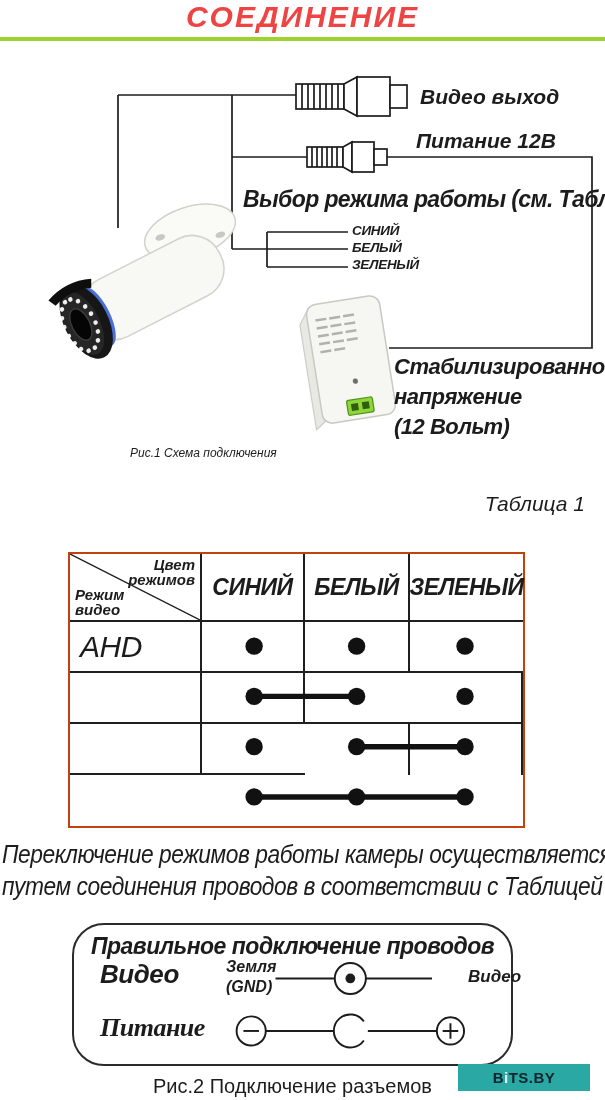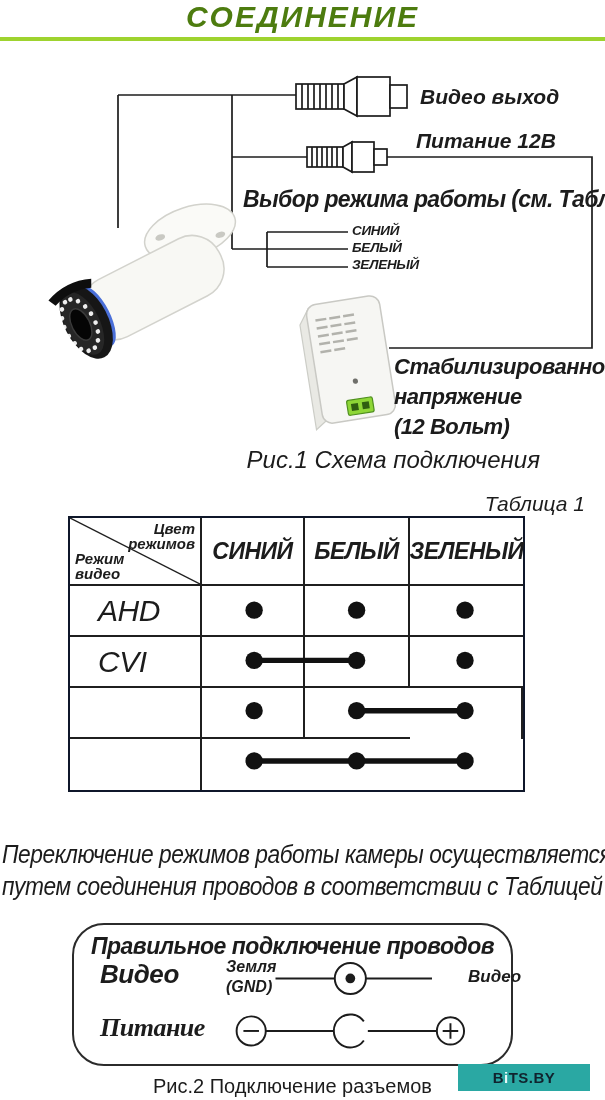--- a/index.html
+++ b/index.html
@@ -8,56 +8,56 @@
     width:605px; height:1100px; position:relative; overflow:hidden;
     font-family:"Liberation Sans", sans-serif; color:#1c1c1c;
   }
   .abs { position:absolute; }
   .it  { font-style:italic; }
 
   
   .page-title {
     top:0; left:0; width:605px; text-align:center;
     font-size:30px; font-weight:bold; font-style:italic;
-    letter-spacing:2px; color:#4d7c0f;
+    letter-spacing:2px; color:#ef4444;
   }
   .green-rule { top:37px; left:0; width:605px; height:4px; background:#9ed32f; }
 
   
   #fig1-svg { top:0; left:0; pointer-events:none; }
   .lbl { white-space:nowrap; font-style:italic; }
   .lbl-video-out { top:85px;  left:420px; font-size:21px; font-weight:600; }
   .lbl-power     { top:129px; left:399px; font-size:21px; font-weight:600;margin-left:17px; }
   .lbl-mode      { top:186px; left:243px; font-size:23px; font-weight:600; letter-spacing:-0.6px; }
   .wire-lbl      { font-size:13.5px; font-weight:600; letter-spacing:-0.3px; }
   .wire-blue  { top:223px; left:352px; }
   .wire-white { top:240px; left:352px; }
   .wire-green { top:257px; left:352px; }
   .psu-label  { top:352px; left:394px; font-size:22px; font-weight:600; line-height:30px; letter-spacing:-0.5px; }
-  .fig1-caption { top:446px; left:130px; width:410px; text-align:right; font-size:24px; font-weight:500; }
+  .fig1-caption { top:446px; left:130px; width:410px; text-align:left; font-size:12px; font-weight:500; }
   .table-label  { top:492px; left:380px; width:205px; text-align:right; font-size:21px; font-weight:500; }
 
   
   .mode-table {
-    top:516px; left:68px; width:457px; height:276px;
-    border:2px solid #0f172a;
+    top:552px; left:68px; width:457px; height:276px;
+    border:2px solid #c2410c;
   }
   .t-grid { display:grid; width:100%; height:100%;
     grid-template-columns:132px 103px 105px 113px;
     grid-template-rows:68px 51px 51px 51px 51px; }
   .t-cell { border-right:2px solid #1f1f1f; border-bottom:2px solid #1f1f1f; position:relative; }
   .t-cell.last-col { border-right:none; }
   .t-cell.last-row { border-bottom:none; }
   .t-head { display:flex; align-items:center; justify-content:center;
     font-size:23px; font-style:italic; font-weight:600; letter-spacing:-0.5px; }
   .t-corner-top    { position:absolute; top:3px;  right:5px; text-align:right;
     font-size:15px; font-style:italic; font-weight:600; line-height:15px; }
   .t-corner-bottom { position:absolute; bottom:3px; left:5px;
     font-size:15px; font-style:italic; font-weight:600; line-height:15px; }
-  .t-mode { display:flex; align-items:center; padding-left:28px;
+  .t-mode { display:flex; align-items:center; padding-left:10px;
     font-size:30px; font-style:italic; font-weight:500; letter-spacing:-0.5px; }
   #corner-diag, #table-dots { position:absolute; inset:0; width:100%; height:100%; pointer-events:none; }
 
   
   .note-par {
     top:838px; left:2px; width:690px;
     font-size:26px; font-style:italic; font-weight:500; line-height:32px;
     letter-spacing:-0.5px; transform:scaleX(0.875); transform-origin:left top;
     white-space:nowrap;
   }
@@ -211,21 +211,20 @@
     </div>
     <div class="t-cell t-head">СИНИЙ</div>
     <div class="t-cell t-head">БЕЛЫЙ</div>
     <div class="t-cell t-head last-col">ЗЕЛЕНЫЙ</div>
 
     <div class="t-cell t-mode">AHD</div>
     <div class="t-cell"></div>
     <div class="t-cell"></div>
     <div class="t-cell last-col"></div>
 
-    <div class="t-cell t-mode">CVI</div>
     <div class="t-cell"></div>
     <div class="t-cell"></div>
     <div class="t-cell last-col"></div>
 
     <div class="t-cell"></div>
     <div class="t-cell"></div>
     <div class="t-cell last-col"></div>
 
     <div class="t-cell last-row"></div>
     <div class="t-cell last-row"></div>

